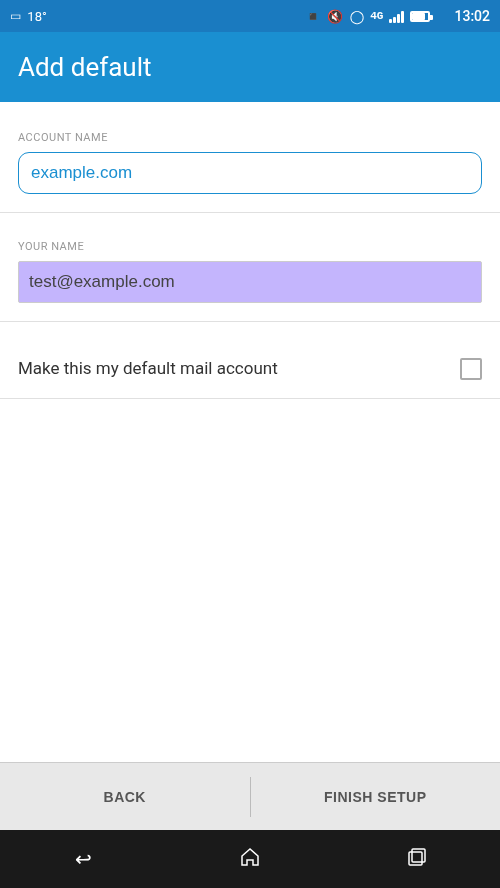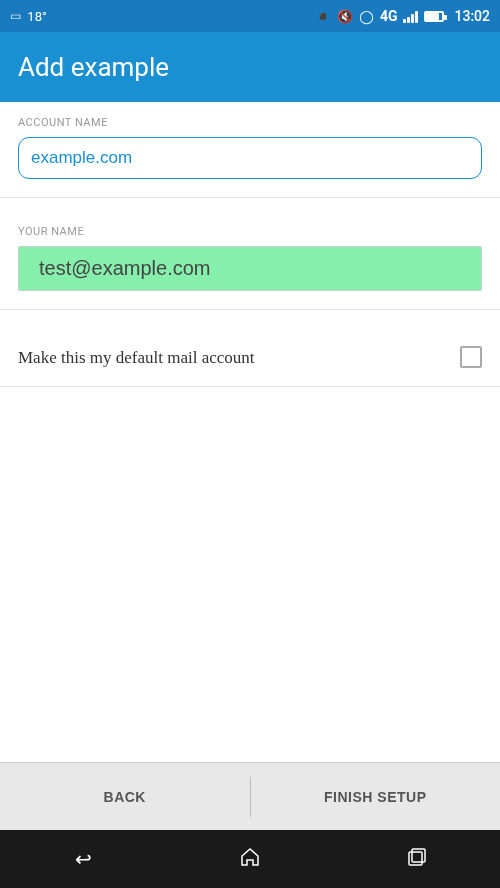--- a/index.html
+++ b/index.html
@@ -57,21 +57,21 @@
     .main-content {
       flex: 1;
       background: #fff;
       display: flex;
       flex-direction: column;
       overflow: hidden;
     }
 
     
     .form-section {
-      padding: 14px 18px 0 18px;
+      padding: 29px 18px 0 18px;
     }
 
     .field-label {
       font-size: 11px;
       color: #999;
       letter-spacing: 0.5px;
       text-transform: uppercase;
       margin-bottom: 8px;
     }
 
@@ -83,45 +83,44 @@
       font-size: 17px;
       color: #1a8fd1;
       outline: none;
       background: #fff;
     }
 
     .text-input-plain {
       width: 100%;
       border: 1px solid #ccc;
       border-radius: 2px;
-      padding: 10px 20px;
-      font-size: 20px;
+      padding: 10px 10px;
+      font-size: 17px;
       color: #444;
       outline: none;
-      background: #86efac;
+      background: #c4b5fd;
     }
 
     .divider {
       height: 1px;
       background: #e0e0e0;
       margin: 18px 0;
     }
 
     .section-block {
       padding: 0 18px;
       margin-top: 9px;
     }
 
     
     .checkbox-row {
       display: flex;
-      align-items: flex-end;
+      align-items: flex-start;
       justify-content: space-between;
       padding: 18px 18px;
-      font-family: Liberation Serif, serif;
     }
     .checkbox-label {
       font-size: 17px;
       color: #333;
     }
     .checkbox-box {
       width: 22px;
       height: 22px;
       border: 2px solid #aaa;
       border-radius: 2px;
@@ -232,36 +231,36 @@
 
 <div class="status-bar">
   <div class="status-left">
     <span style="font-size:12px;">▭</span>
     <span>18°</span>
   </div>
   <div class="status-right">
     <span style="font-size:13px;">◾</span>
     <span style="font-size:13px;">🔇</span>
     <span style="font-size:13px;">◯</span>
-    <span style="font-size:14px;font-weight:bold;">4G</span>
+    <span style="font-size:11px;font-weight:bold;font-family:Liberation Mono, monospace;">4G</span>
     <div class="signal-bars">
       <div class="signal-bar" style="height:4px;"></div>
       <div class="signal-bar" style="height:6px;"></div>
       <div class="signal-bar" style="height:9px;"></div>
       <div class="signal-bar" style="height:12px;"></div>
     </div>
     <div class="battery-icon">
       <div class="battery-fill"></div>
     </div>
-    <span style="font-size:14px;font-weight:500;margin-left:2px;">13:02</span>
+    <span style="font-size:14px;font-weight:500;margin-left:16px;">13:02</span>
   </div>
 </div>
 
 <div class="title-bar">
-  <span class="title-text">Add example</span>
+  <span class="title-text">Add default</span>
 </div>
 
 <div class="main-content">
 
   <div class="form-section">
     <div class="field-label">ACCOUNT NAME</div>
     <input class="text-input" type="text" value="example.com" style="">
   </div>
 
   <div class="divider"></div>

